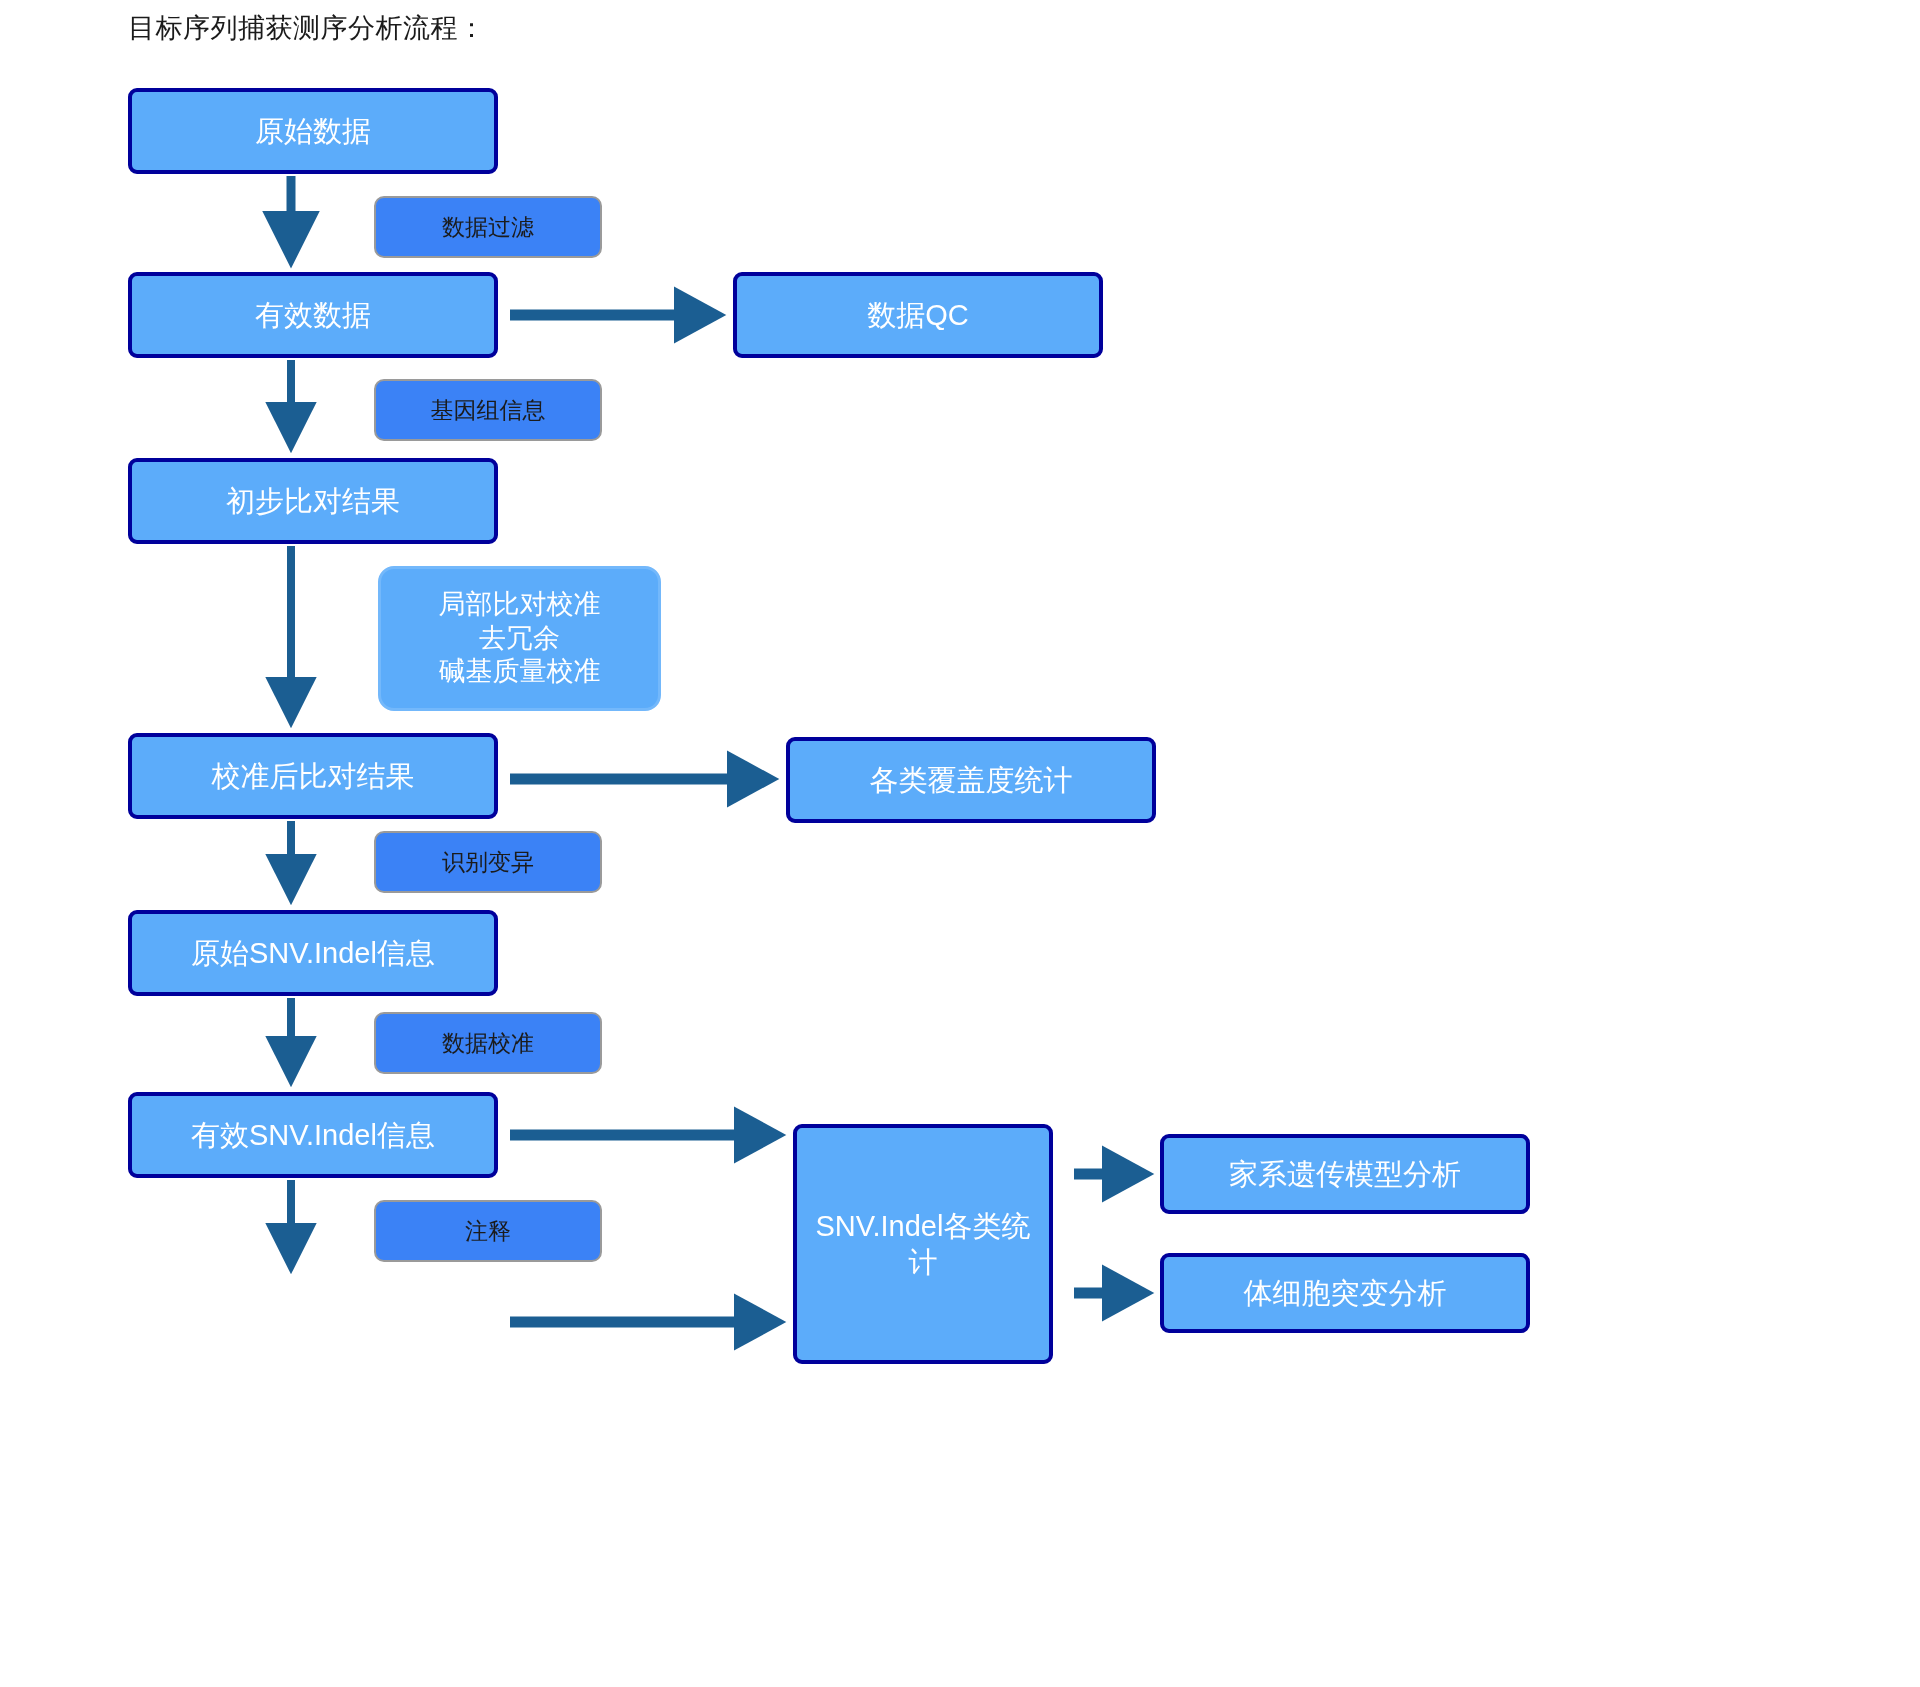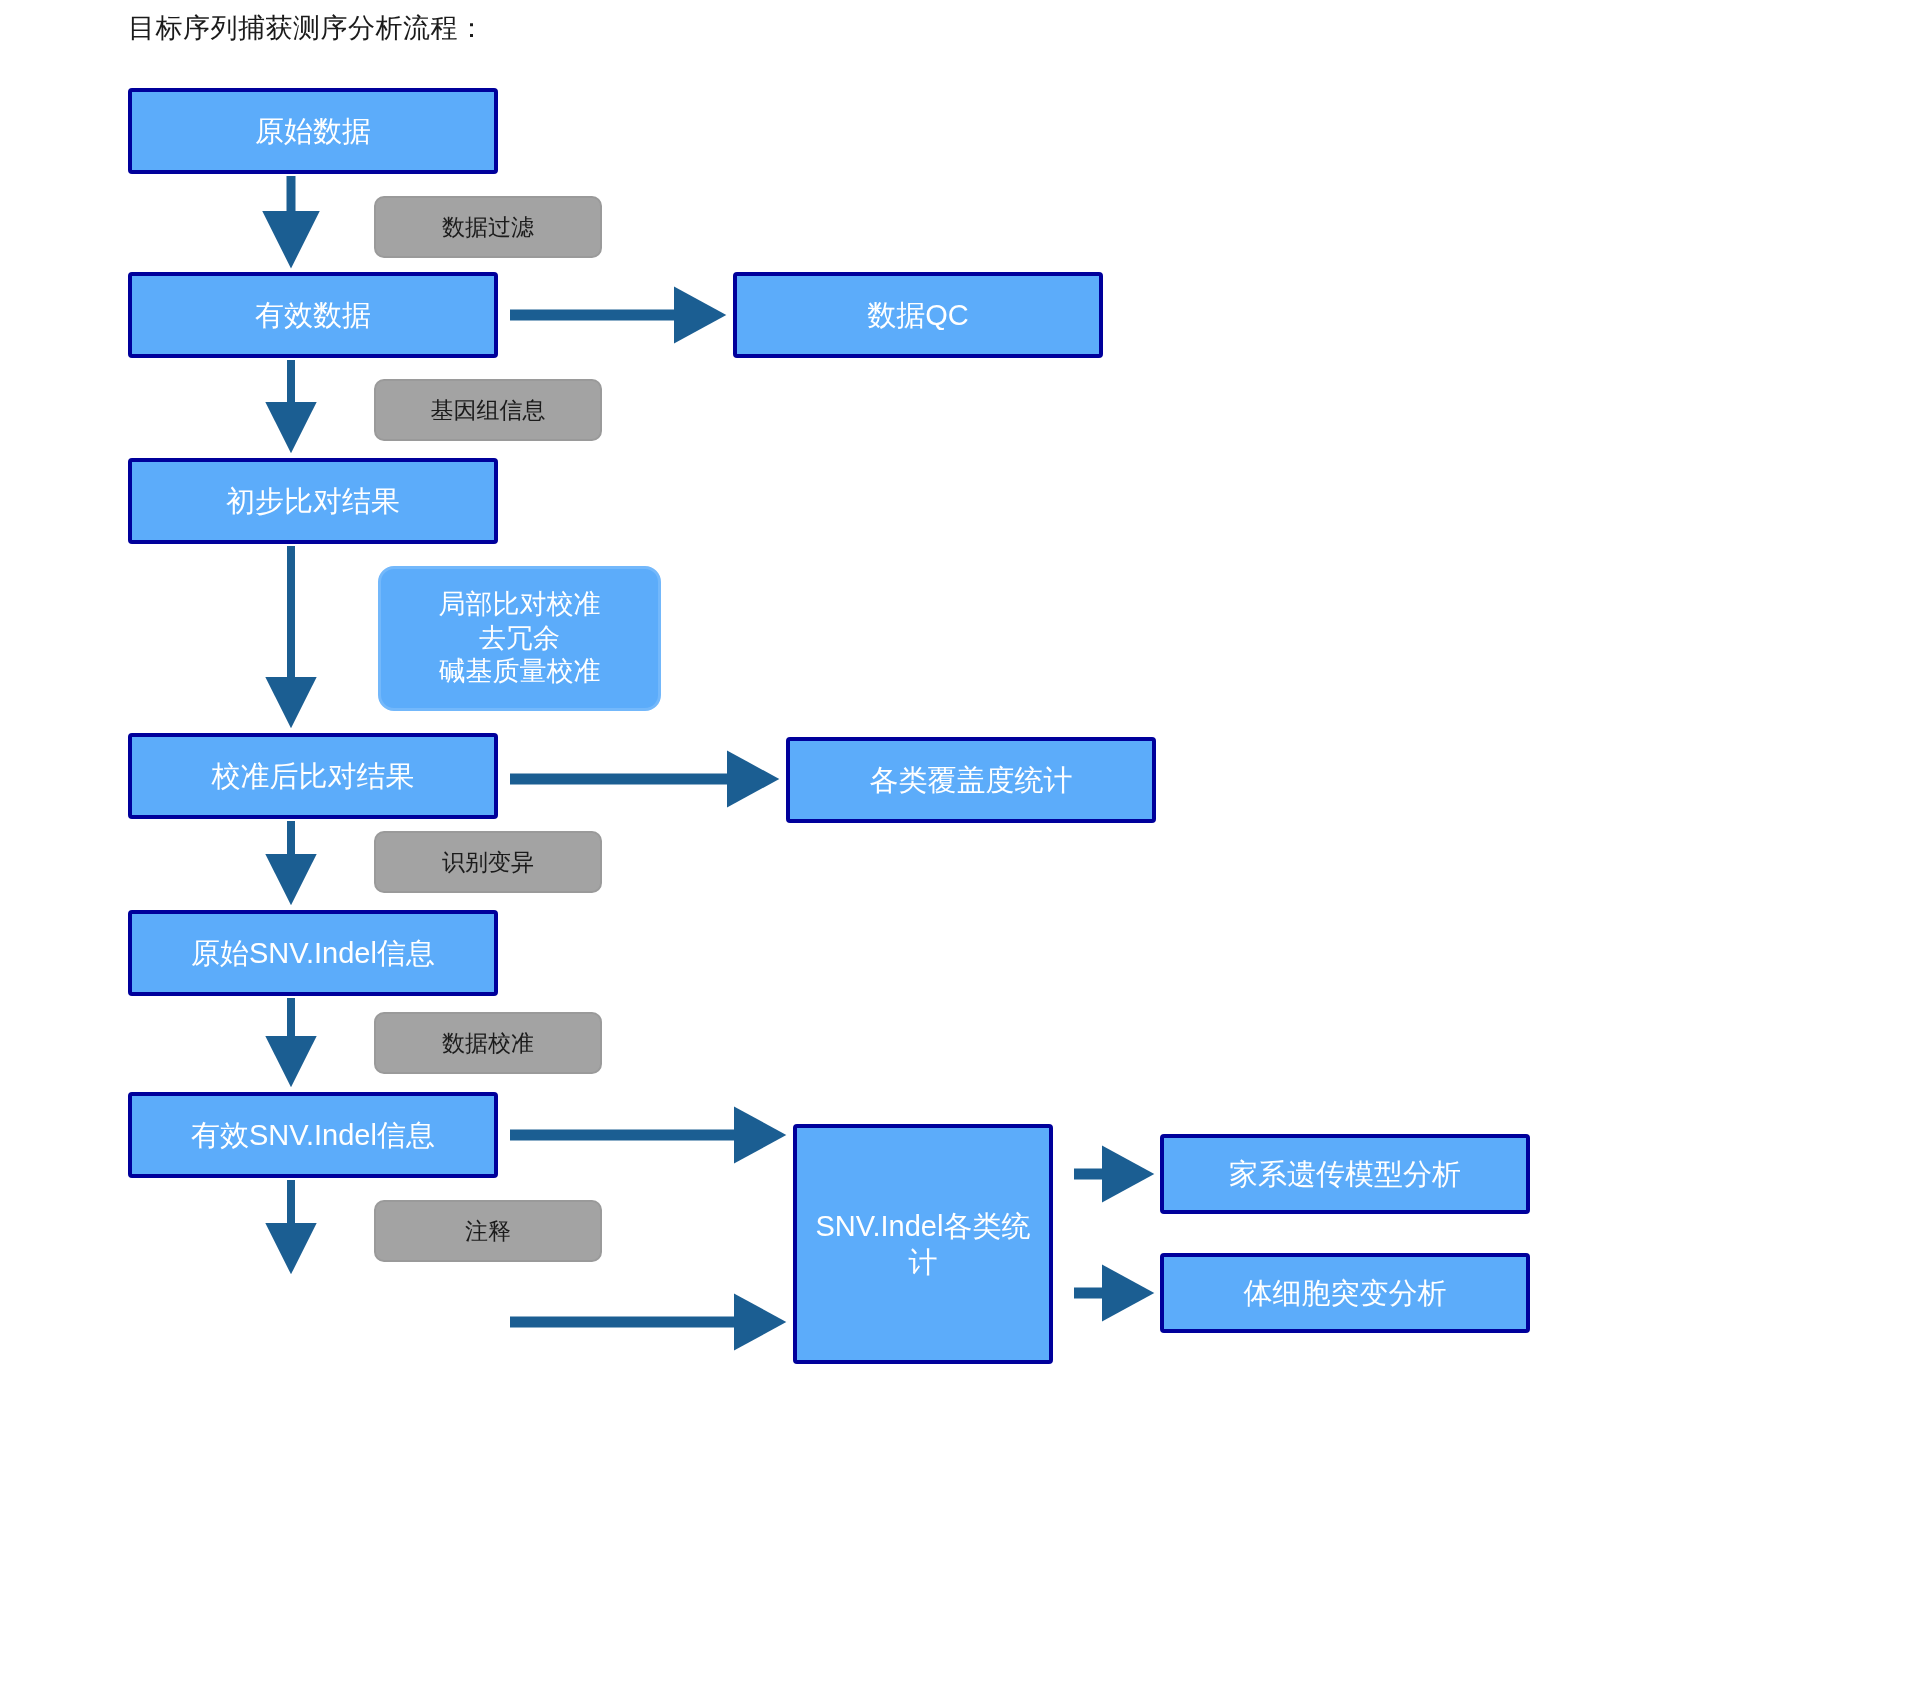--- a/index.html
+++ b/index.html
@@ -34,41 +34,41 @@
   .node {
     position: absolute;
     box-sizing: border-box;
     display: flex;
     align-items: center;
     justify-content: center;
     text-align: center;
     color: #ffffff;
     background: #5CACFA;
     border: 4px solid #00009B;
-    border-radius: 4px;
+    border-radius: 9px;
     font-size: 29px;
     line-height: 1.25;
     padding: 2px 8px;
     white-space: pre-line;
   }
   .node.soft {
     border: 3px solid #73B8FB;
     background: #5CACFA;
     border-radius: 11px;
     font-size: 27px;
   }
   
   .label-box {
     position: absolute;
     box-sizing: border-box;
     display: flex;
     align-items: center;
     justify-content: center;
     text-align: center;
-    background: #a3a3a3;
+    background: #3b82f6;
     border: 2px solid #9a9a9a;
     border-radius: 10px;
     color: #1b1b1b;
     font-size: 23px;
     white-space: nowrap;
   }
   
   #connectors {
     position: absolute;
     left: 0;

